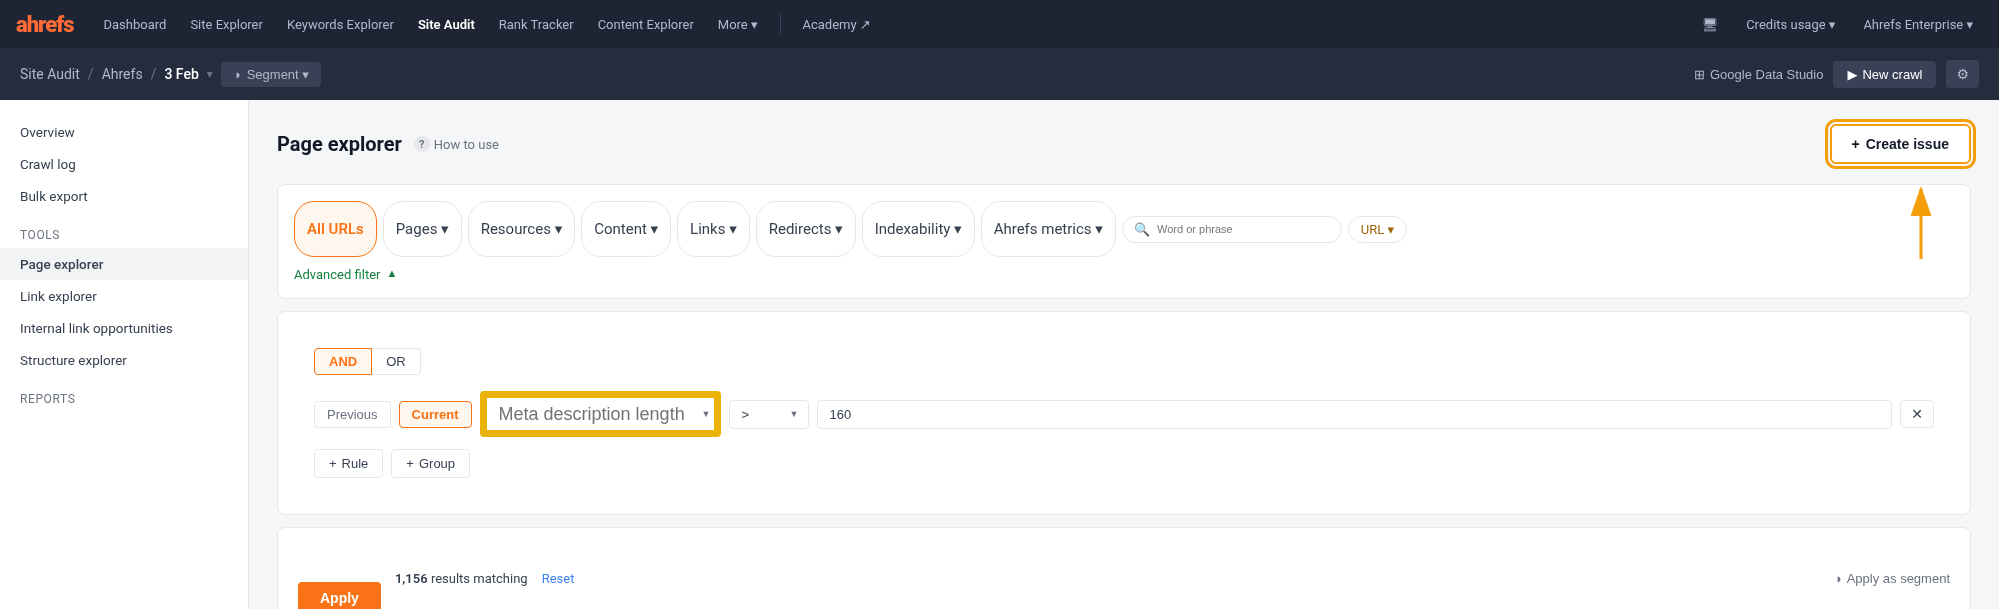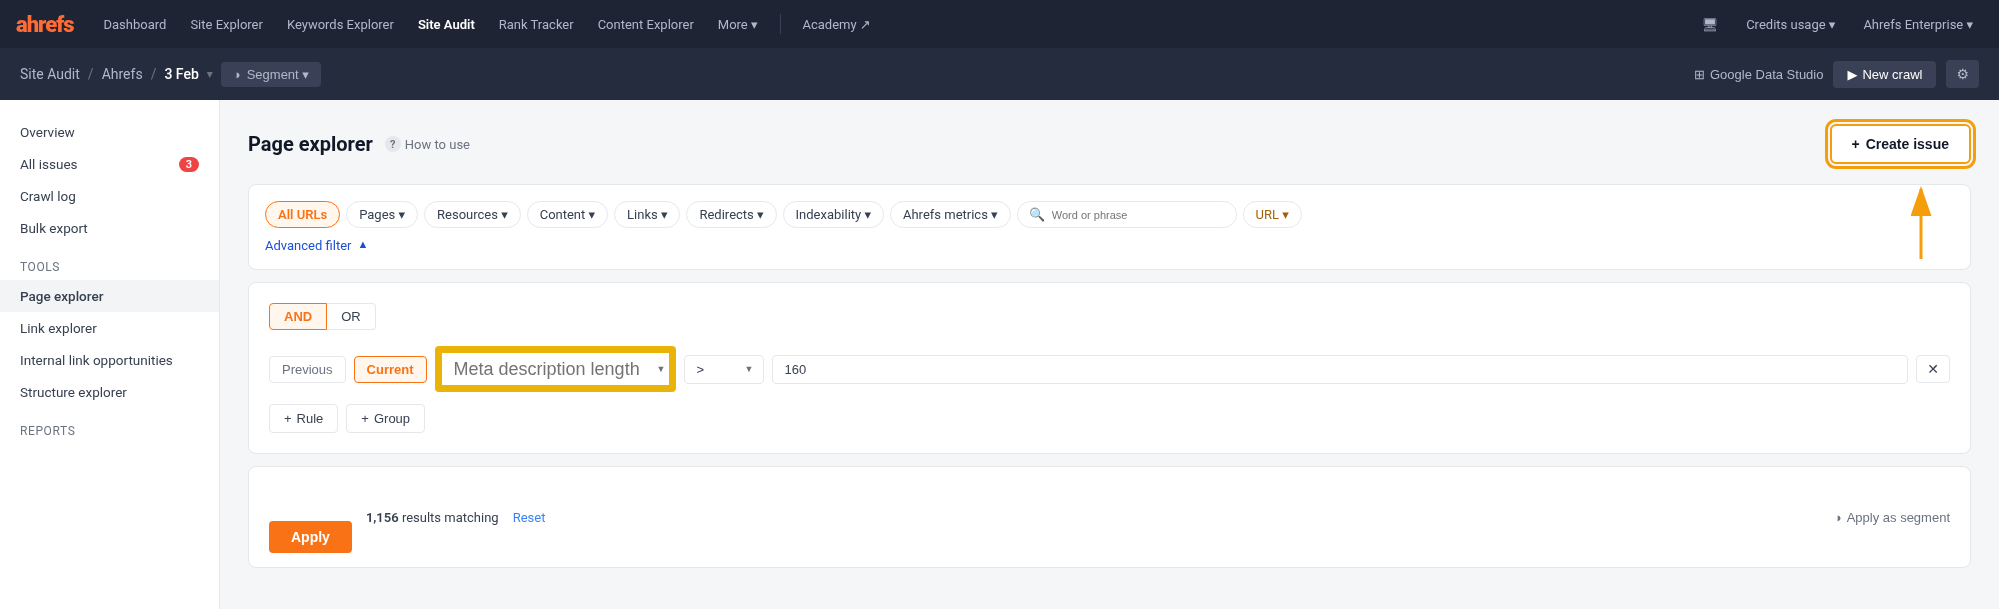--- a/index.html
+++ b/index.html
@@ -93,21 +93,21 @@
       cursor: pointer;
       font-size: 14px;
     }
 
     
     .main-layout { display: flex; height: calc(100vh - 100px); min-height: 460px; }
 
     
     .sidebar {
       background: #fff;
-      width: 220px;
+      width: 249px;
       flex-shrink: 0;
       border-right: 1px solid #e5e7eb;
       padding: 16px 0;
     }
     .sidebar-item {
       padding: 8px 20px;
       color: #374151;
       font-size: 13.5px;
       cursor: pointer;
       display: flex; align-items: center; gap: 8px;
@@ -154,25 +154,25 @@
     
     .filter-bar {
       background: #fff;
       border-radius: 8px;
       padding: 16px;
       margin-bottom: 12px;
       border: 1px solid #e5e7eb;
     }
     .filter-chips { display: flex; align-items: center; gap: 6px; flex-wrap: wrap; margin-bottom: 10px; }
     .filter-chip {
-      padding: 5px 12px;
+      padding: 18px 12px;
       border-radius: 20px;
       border: 1px solid #e5e7eb;
       background: #fff;
-      font-size: 13px;
+      font-size: 15px;
       color: #374151;
       cursor: pointer;
       display: flex; align-items: center; gap: 4px;
     }
     .filter-chip.active-orange {
       background: #fff7ed;
       border-color: #f97316;
       color: #f97316;
       font-weight: 600;
     }
@@ -194,28 +194,28 @@
     .url-select {
       border: 1px solid #e5e7eb;
       border-radius: 20px;
       padding: 5px 12px;
       font-size: 13px;
       color: #a16207;
       background: #fff;
       cursor: pointer;
       display: flex; gap: 4px;
     }
-    .advanced-filter-row { display: flex; align-items: flex-start; gap: 6px; font-size: 13px; color: #1d4ed8; cursor: pointer; }
+    .advanced-filter-row { display: flex; align-items: flex-start; gap: 6px; font-size: 13px; color: #15803d; cursor: pointer; }
     .advanced-filter-row .caret { font-size: 11px; }
 
     
     .advanced-panel {
       background: #fff;
       border-radius: 8px;
-      padding: 20px;
+      padding: 36px;
       border: 1px solid #e5e7eb;
       margin-bottom: 12px;
     }
     .logic-btns { display: flex; gap: 0; margin-bottom: 16px; }
     .logic-btn {
       padding: 5px 14px;
       border: 1px solid #e5e7eb;
       background: #fff;
       font-size: 13px;
       cursor: pointer;
@@ -396,24 +396,20 @@
   </div>
 </div>
 
 <div class="main-layout">
 
   <aside class="sidebar">
     <div class="sidebar-item">
       <span>Overview</span>
     </div>
     <div class="sidebar-item">
-      <span>All issues</span>
-      <span class="sidebar-badge">3</span>
-    </div>
-    <div class="sidebar-item">
       <span>Crawl log</span>
     </div>
     <div class="sidebar-item">
       <span>Bulk export</span>
     </div>
 
     <div class="sidebar-section">Tools</div>
 
     <div class="sidebar-item active">
       <span>Page explorer</span>

